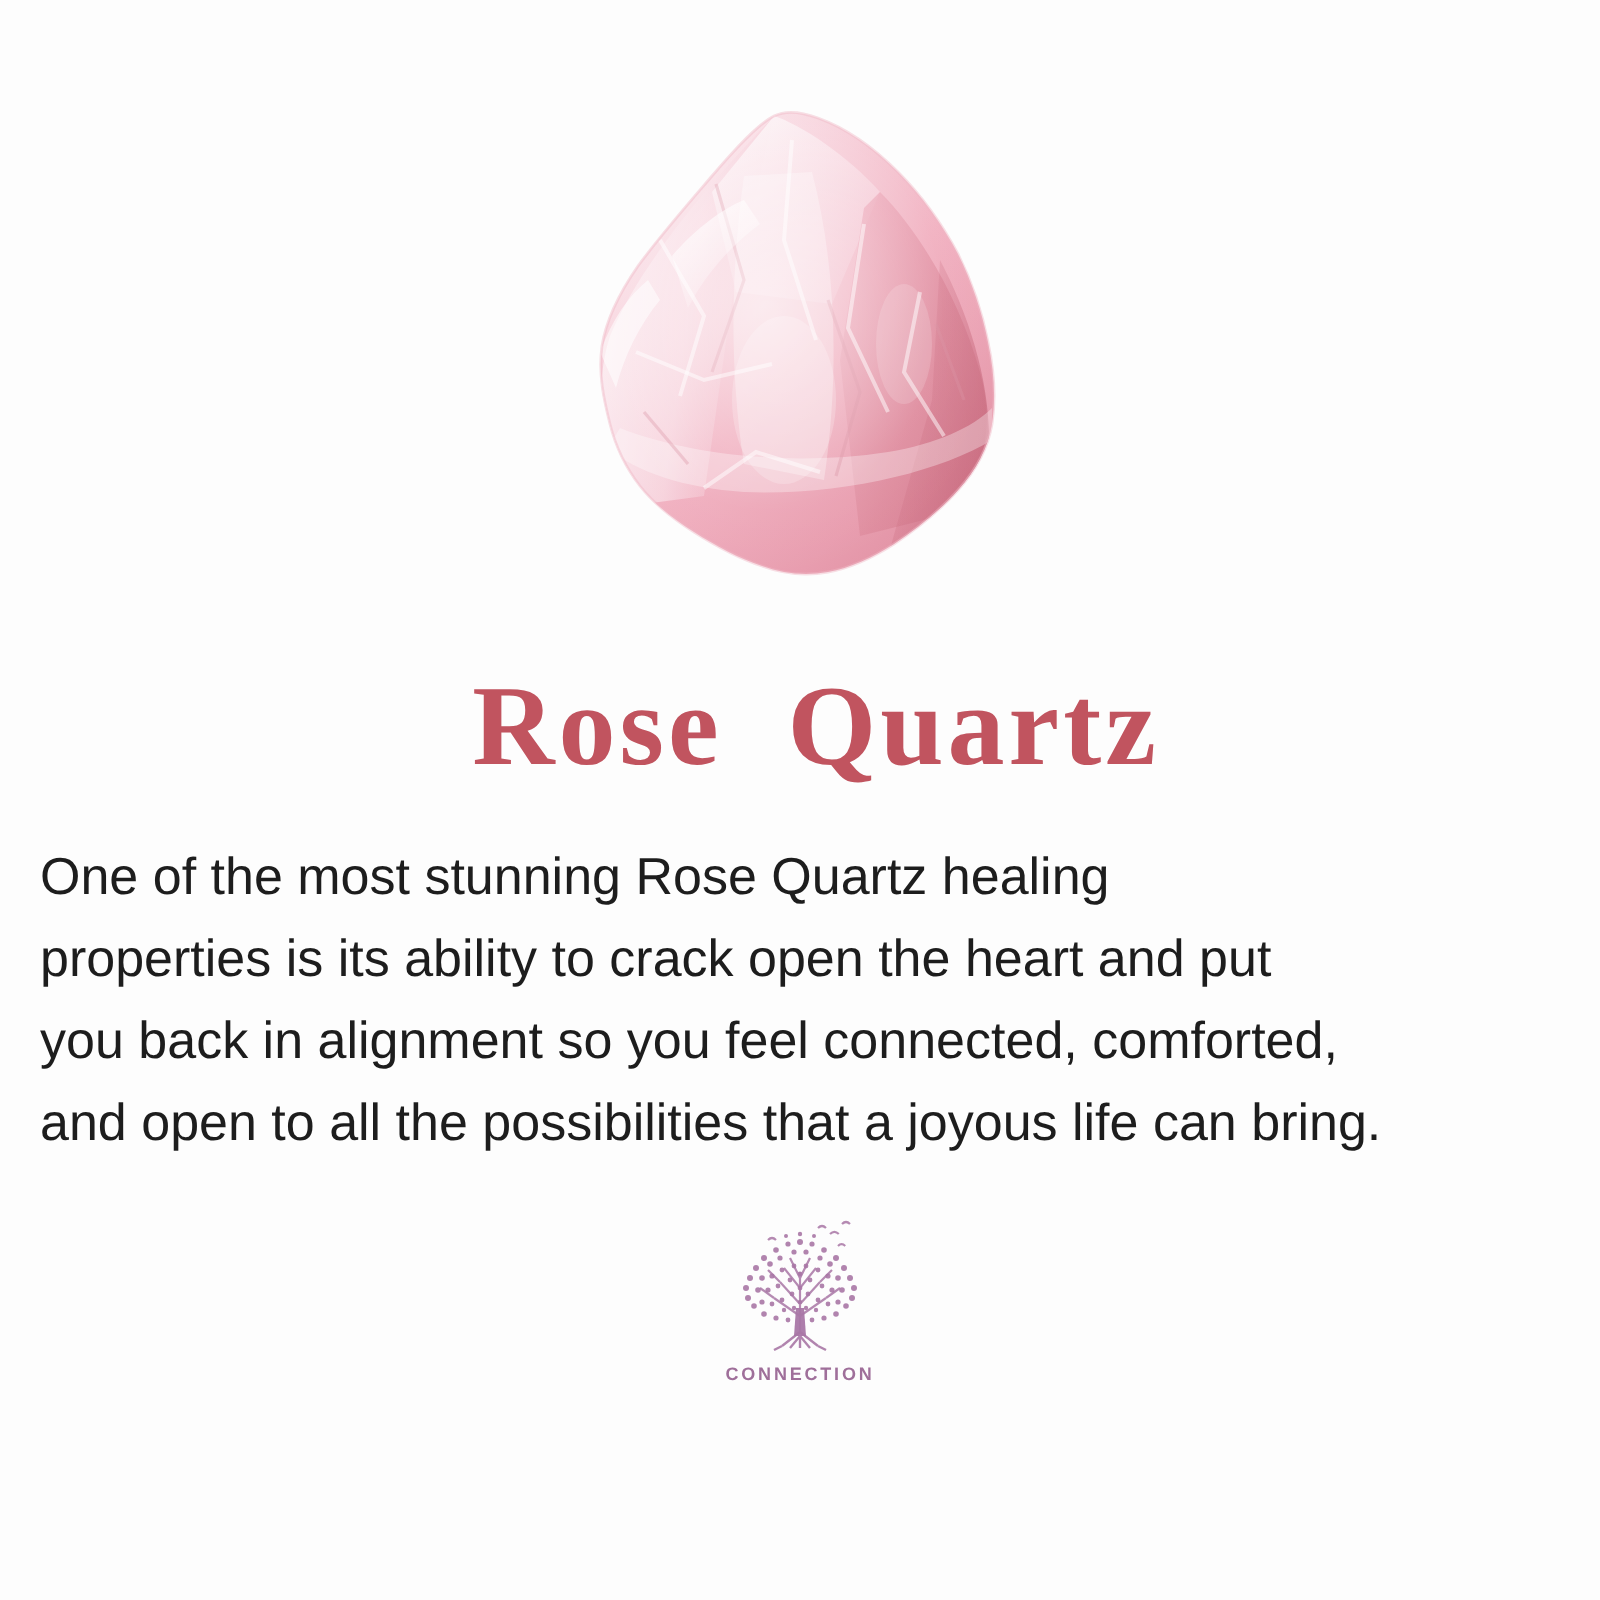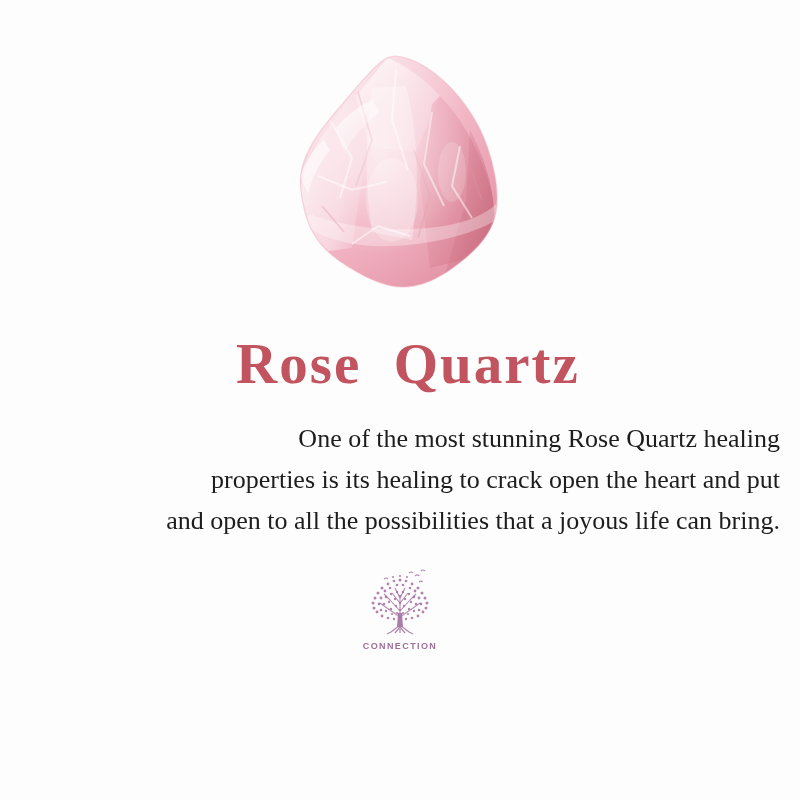--- a/index.html
+++ b/index.html
@@ -64,25 +64,25 @@
     letter-spacing: 1.2px;
     color: #d2868f;
     text-align: center;
     white-space: pre;
   }
 
   
   .body-copy {
     margin: 24px 0 0 0;
     width: 760px;
-    font-family: Liberation Serif, serif;
+    font-family: Liberation Sans, sans-serif;
     font-size: 26px;
     line-height: 41px;
     color: #1d1d1d;
-    text-align: right;
+    text-align: left;
   }
   .body-copy .line {
     display: block;
     white-space: pre;
   }
 
   
   .logo {
     margin-top: 26px;
     display: flex;
@@ -224,21 +224,22 @@
                C 437 74, 423 64, 409 59
                C 401 56, 393 55, 387 58 Z" fill="none" stroke="#f0b9c6" stroke-opacity="0.45" stroke-width="1.4"></path>
     </svg>
   </div>
 
   <h1 class="title">Rose  Quartz</h1>
 
 
   <div class="body-copy">
     <span class="line">One of the most stunning Rose Quartz healing</span>
-    <span class="line">properties is its healing to crack open the heart and put</span>
+    <span class="line">properties is its ability to crack open the heart and put</span>
+    <span class="line">you back in alignment so you feel connected, comforted,</span>
     <span class="line">and open to all the possibilities that a joyous life can bring.</span>
   </div>
 
   <div class="logo">
     <svg class="logo-mark" viewBox="0 0 86 72" aria-hidden="true">
       <g fill="#a977a6">
 
         <g opacity="0.9">
           <circle cx="43" cy="13" r="1.5"></circle>
             <circle cx="37" cy="14" r="1.3"></circle>

